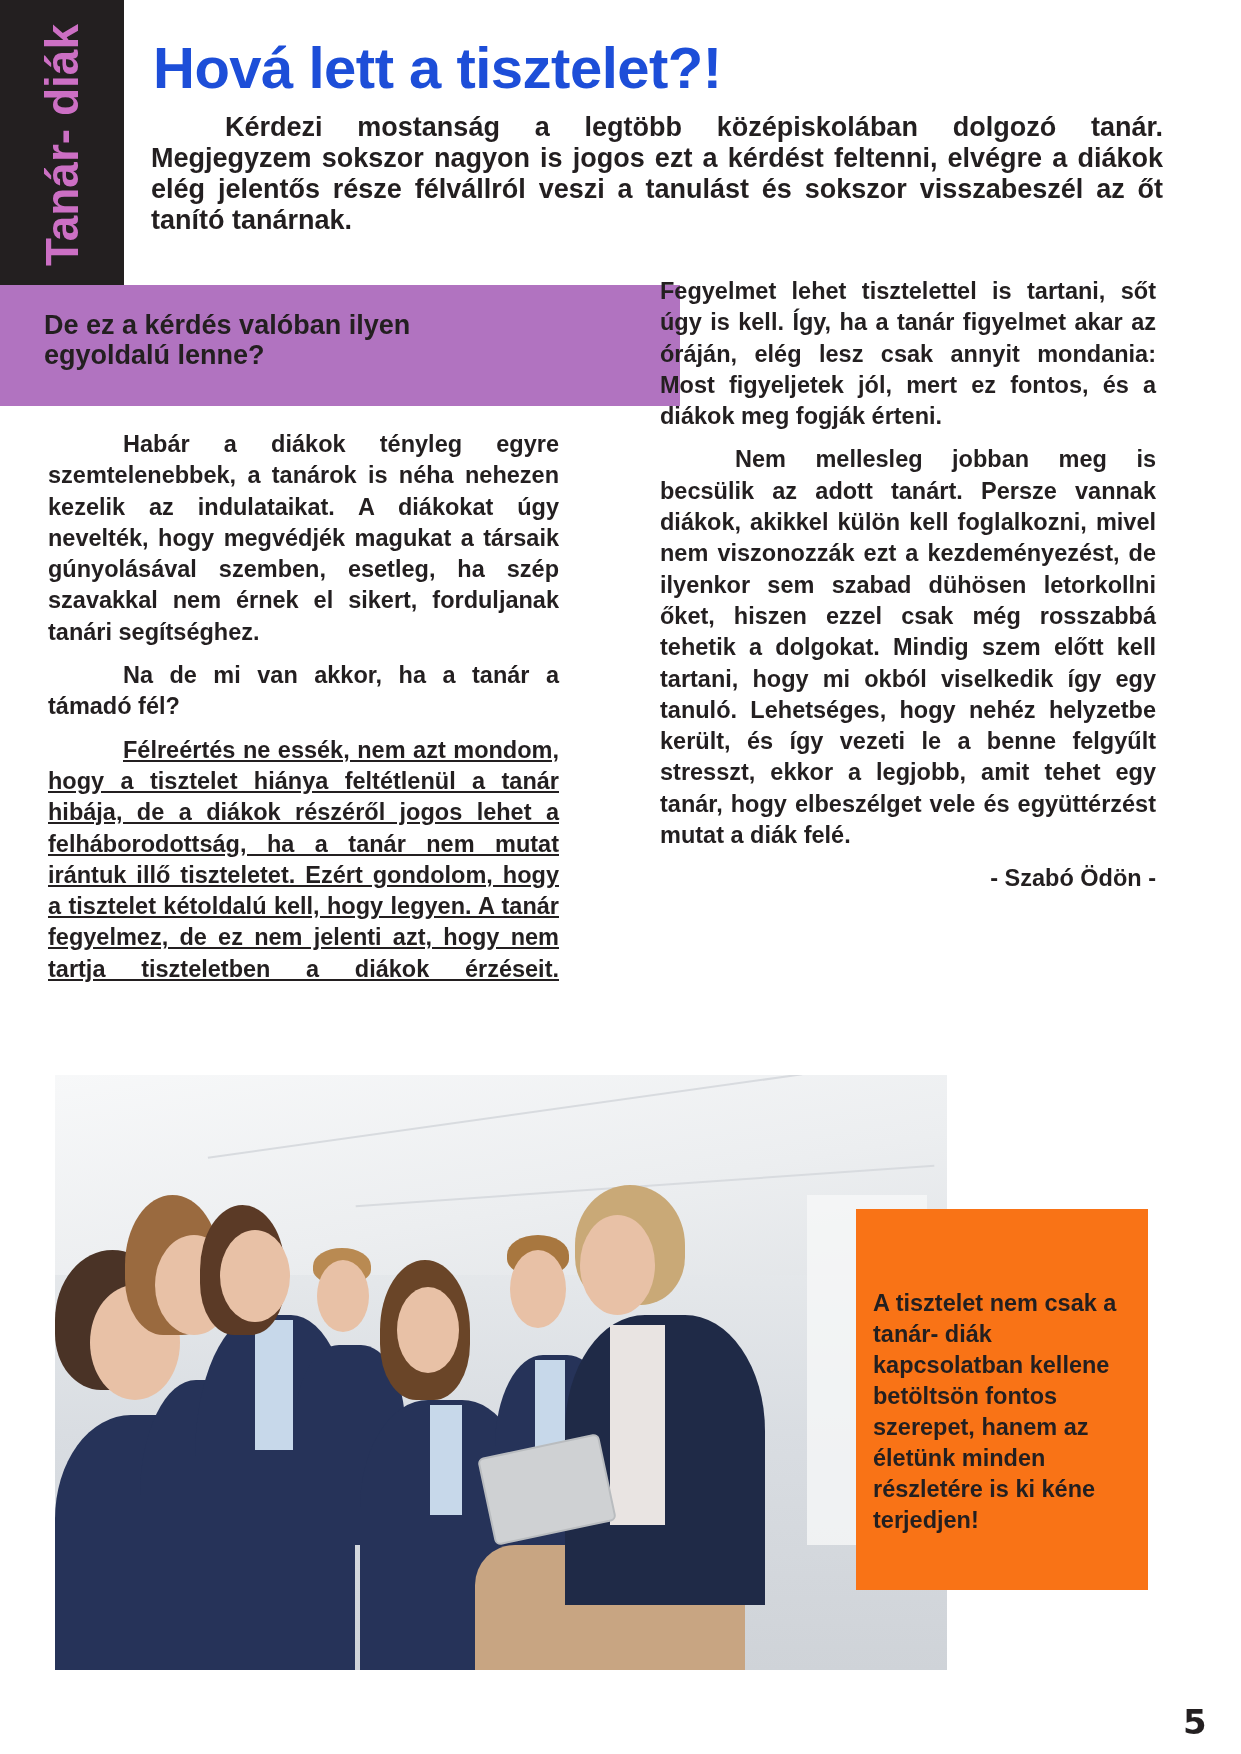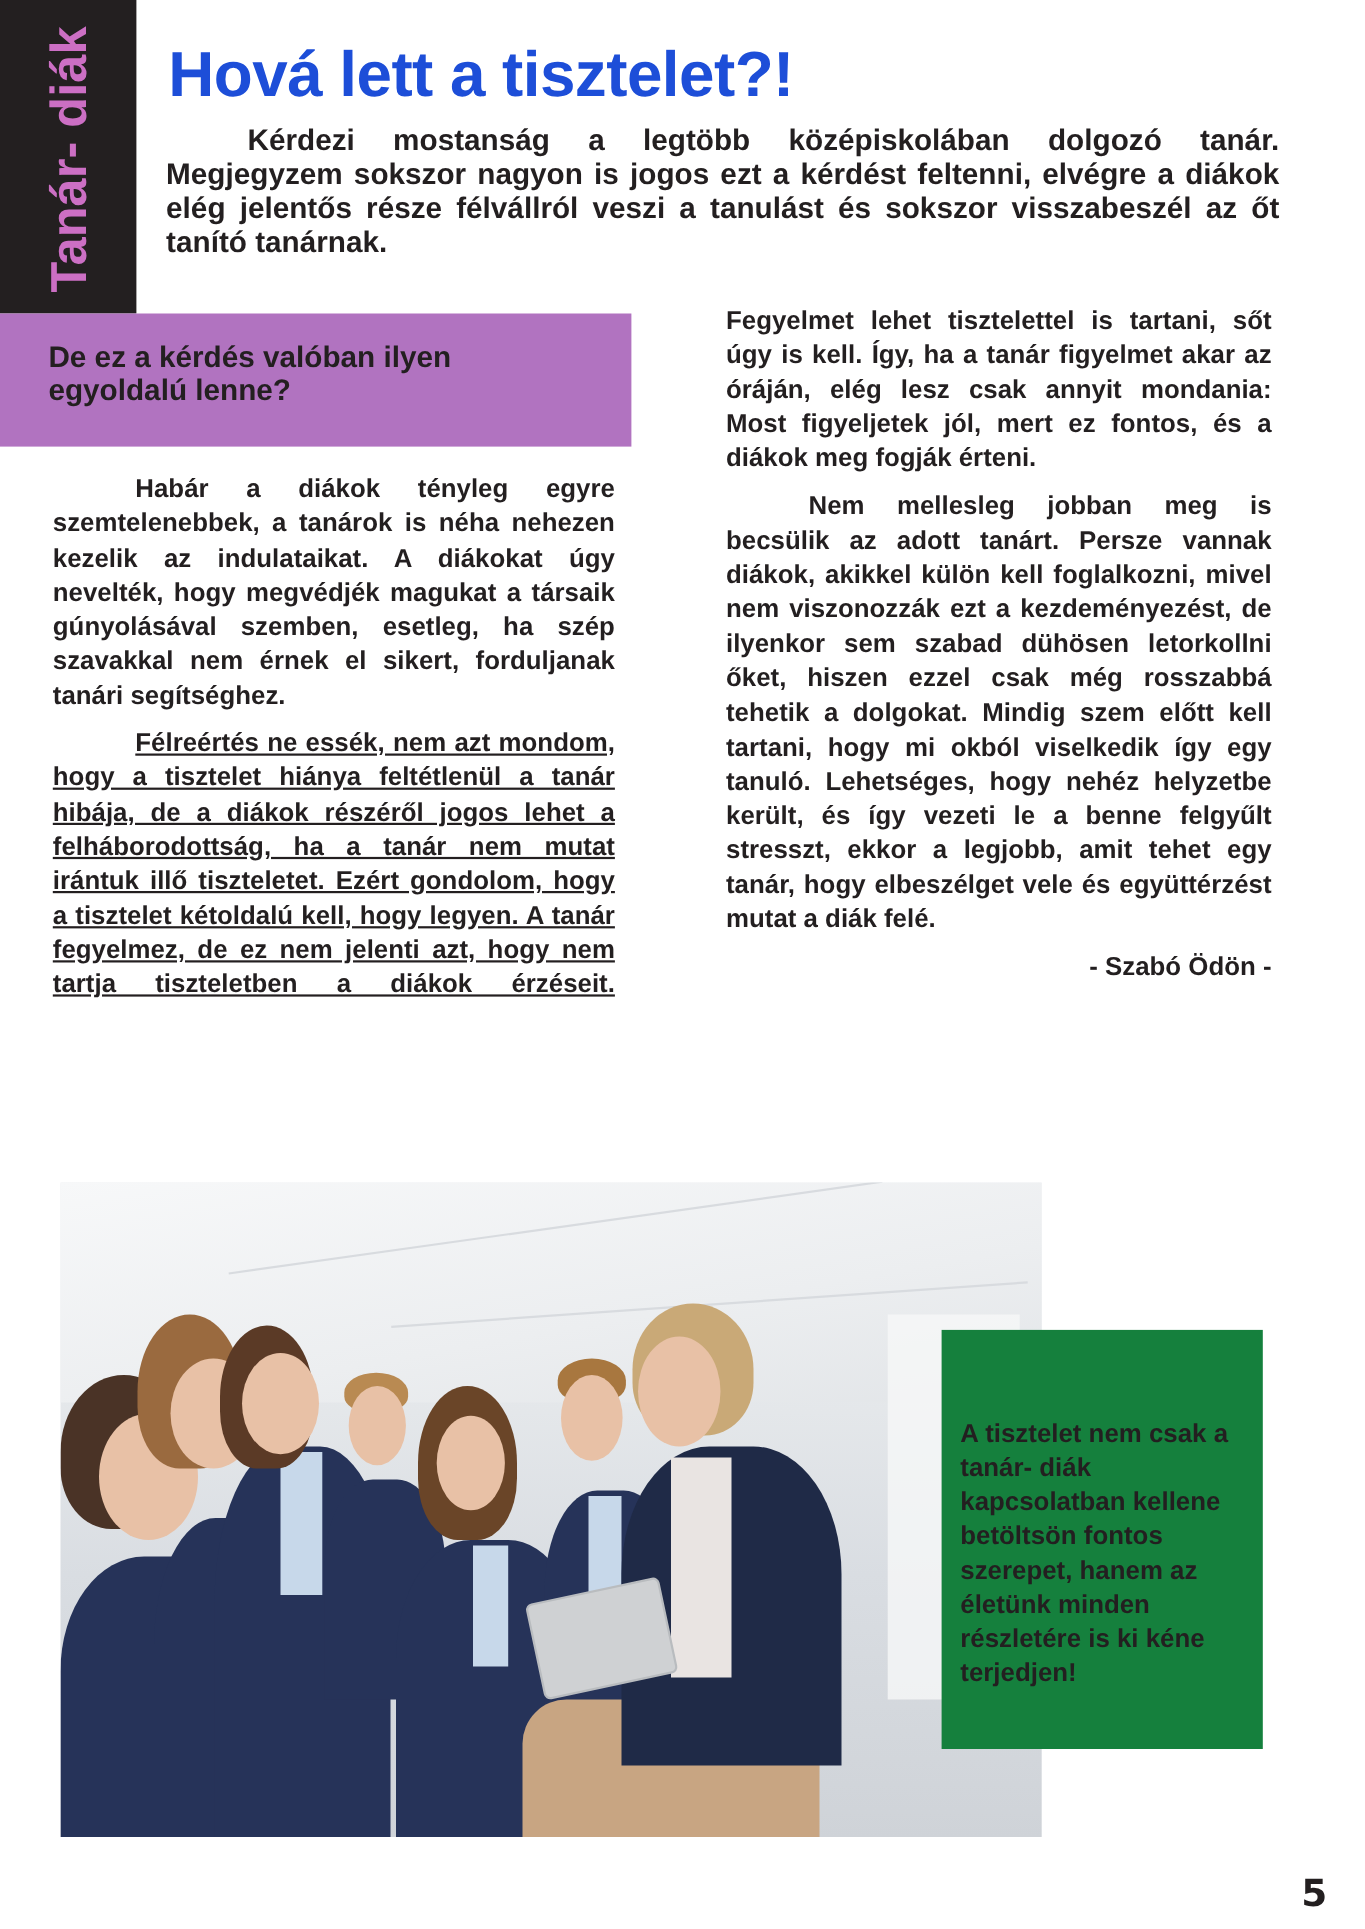--- a/index.html
+++ b/index.html
@@ -10,21 +10,21 @@
     .side-tab-label { position: absolute; left: 62px; top: 145px; transform: translate(-50%, -50%) rotate(-90deg);
       white-space: nowrap; color: #cc6fc4; font-weight: bold; font-size: 46px; letter-spacing: 0px; }
 
     .title { position: absolute; left: 147px; top: 28px; margin: 6px; font-size: 58px; font-weight: bold;
       color: #1d4ed8; letter-spacing: -0.5px; }
 
     .lead { position: absolute; left: 147px; top: 108px; width: 1012px; margin: 4px; font-size: 27px; font-weight: bold;
       line-height: 31px; text-align: justify; }
     .lead .indent { display: inline-block; width: 74px; }
 
-    .subhead-box { position: absolute; left: 0; top: 285px; width: 574px; height: 121px; background: #b173c0; }
+    .subhead-box { position: absolute; left: 0; top: 285px; width: 680px; height: 121px; background: #b173c0; }
     .subhead-text { position: absolute; left: 44px; top: 25px; margin: 0; font-size: 27px; font-weight: bold;
       line-height: 30px; color: #231f20; width: 460px; }
 
     .col { position: absolute; font-size: 23.5px; font-weight: bold; line-height: 31.3px; text-align: justify; }
     .col-left { left: 36px; top: 417px; width: 535px; }
     .col-right { left: 648px; top: 264px; width: 520px; }
     .col p { margin: 12px; }
     .col p.ind { text-indent: 75px; }
     .col p.last-justify { text-align-last: justify; text-decoration: underline; }
     .author { text-align: right; margin: 0; }
@@ -35,21 +35,21 @@
       background: linear-gradient(170deg, #f7f8f9 0%, #eceef0 60%, #e2e5e8 100%); }
     .ceil-line { position: absolute; height: 2px; background: #d8dbdf; }
     .window-light { position: absolute; right: 20px; top: 120px; width: 120px; height: 350px; background: #f6f7f8; opacity: .8; }
     .head { position: absolute; border-radius: 50%; background: #e8c1a6; }
     .hair { position: absolute; border-radius: 50% 50% 40% 40%; }
     .blazer { position: absolute; background: #263359; border-radius: 40% 40% 0 0; }
     .shirt { position: absolute; background: #c7d8ea; }
     .tablet { position: absolute; background: #cfd1d3; border: 2px solid #b9bcbf; border-radius: 6px; transform: rotate(-12deg); }
     .trousers { position: absolute; background: #c8a582; border-radius: 40px 40px 0 0; }
 
-    .quote-box { position: absolute; left: 856px; top: 1209px; width: 292px; height: 381px; background: #15803d; }
+    .quote-box { position: absolute; left: 856px; top: 1209px; width: 292px; height: 381px; background: #f97316; }
     .quote-text { position: absolute; left: 17px; top: 79px; margin: 0; font-size: 23.5px; font-weight: bold;
       line-height: 31px; color: #231f20; width: 270px; }
 
     .page-number { position: absolute; left: 1183px; top: 1702px; font-size: 34px; font-weight: 900; color: #231f20;
       font-family: "DejaVu Sans", sans-serif; }
   </style>
 </head>
 <body>
 
 <div class="side-tab">
@@ -59,20 +59,21 @@
 <h1 class="title">Hová lett a tisztelet?!</h1>
 
 <p class="lead"><span class="indent"></span><span>Kérdezi mostanság a legtöbb középiskolában dolgozó tanár. Megjegyzem sokszor nagyon is jogos ezt a kérdést feltenni, elvégre a diákok elég jelentős része félvállról veszi a tanulást és sokszor visszabeszél az őt tanító tanárnak.</span></p>
 
 <div class="subhead-box">
   <h2 class="subhead-text">De ez a kérdés valóban ilyen egyoldalú lenne?</h2>
 </div>
 
 <div class="col col-left">
   <p class="ind">Habár a diákok tényleg egyre szemtelenebbek, a tanárok is néha nehezen kezelik az indulataikat. A diákokat úgy nevelték, hogy megvédjék magukat a társaik gúnyolásával szemben, esetleg, ha szép szavakkal nem érnek el sikert, forduljanak tanári segítséghez.</p>
+  <p class="ind">Na de mi van akkor, ha a tanár a támadó fél?</p>
   <p class="ind last-justify">Félreértés ne essék, nem azt mondom, hogy a tisztelet hiánya feltétlenül a tanár hibája, de a diákok részéről jogos lehet a felháborodottság, ha a tanár nem mutat irántuk illő tiszteletet. Ezért gondolom, hogy a tisztelet kétoldalú kell, hogy legyen. A tanár fegyelmez, de ez nem jelenti azt, hogy nem tartja tiszteletben a diákok érzéseit.</p>
 </div>
 
 <div class="col col-right">
   <p>Fegyelmet lehet tisztelettel is tartani, sőt úgy is kell. Így, ha a tanár figyelmet akar az óráján, elég lesz csak annyit mondania: Most figyeljetek jól, mert ez fontos, és a diákok meg fogják érteni.</p>
   <p class="ind">Nem mellesleg jobban meg is becsülik az adott tanárt. Persze vannak diákok, akikkel külön kell foglalkozni, mivel nem viszonozzák ezt a kezdeményezést, de ilyenkor sem szabad dühösen letorkollni őket, hiszen ezzel csak még rosszabbá tehetik a dolgokat. Mindig szem előtt kell tartani, hogy mi okból viselkedik így egy tanuló. Lehetséges, hogy nehéz helyzetbe került, és így vezeti le a benne felgyűlt stresszt, ekkor a legjobb, amit tehet egy tanár, hogy elbeszélget vele és együttérzést mutat a diák felé.</p>
   <p class="author">- Szabó Ödön -</p>
 </div>
 
 <div class="photo">

